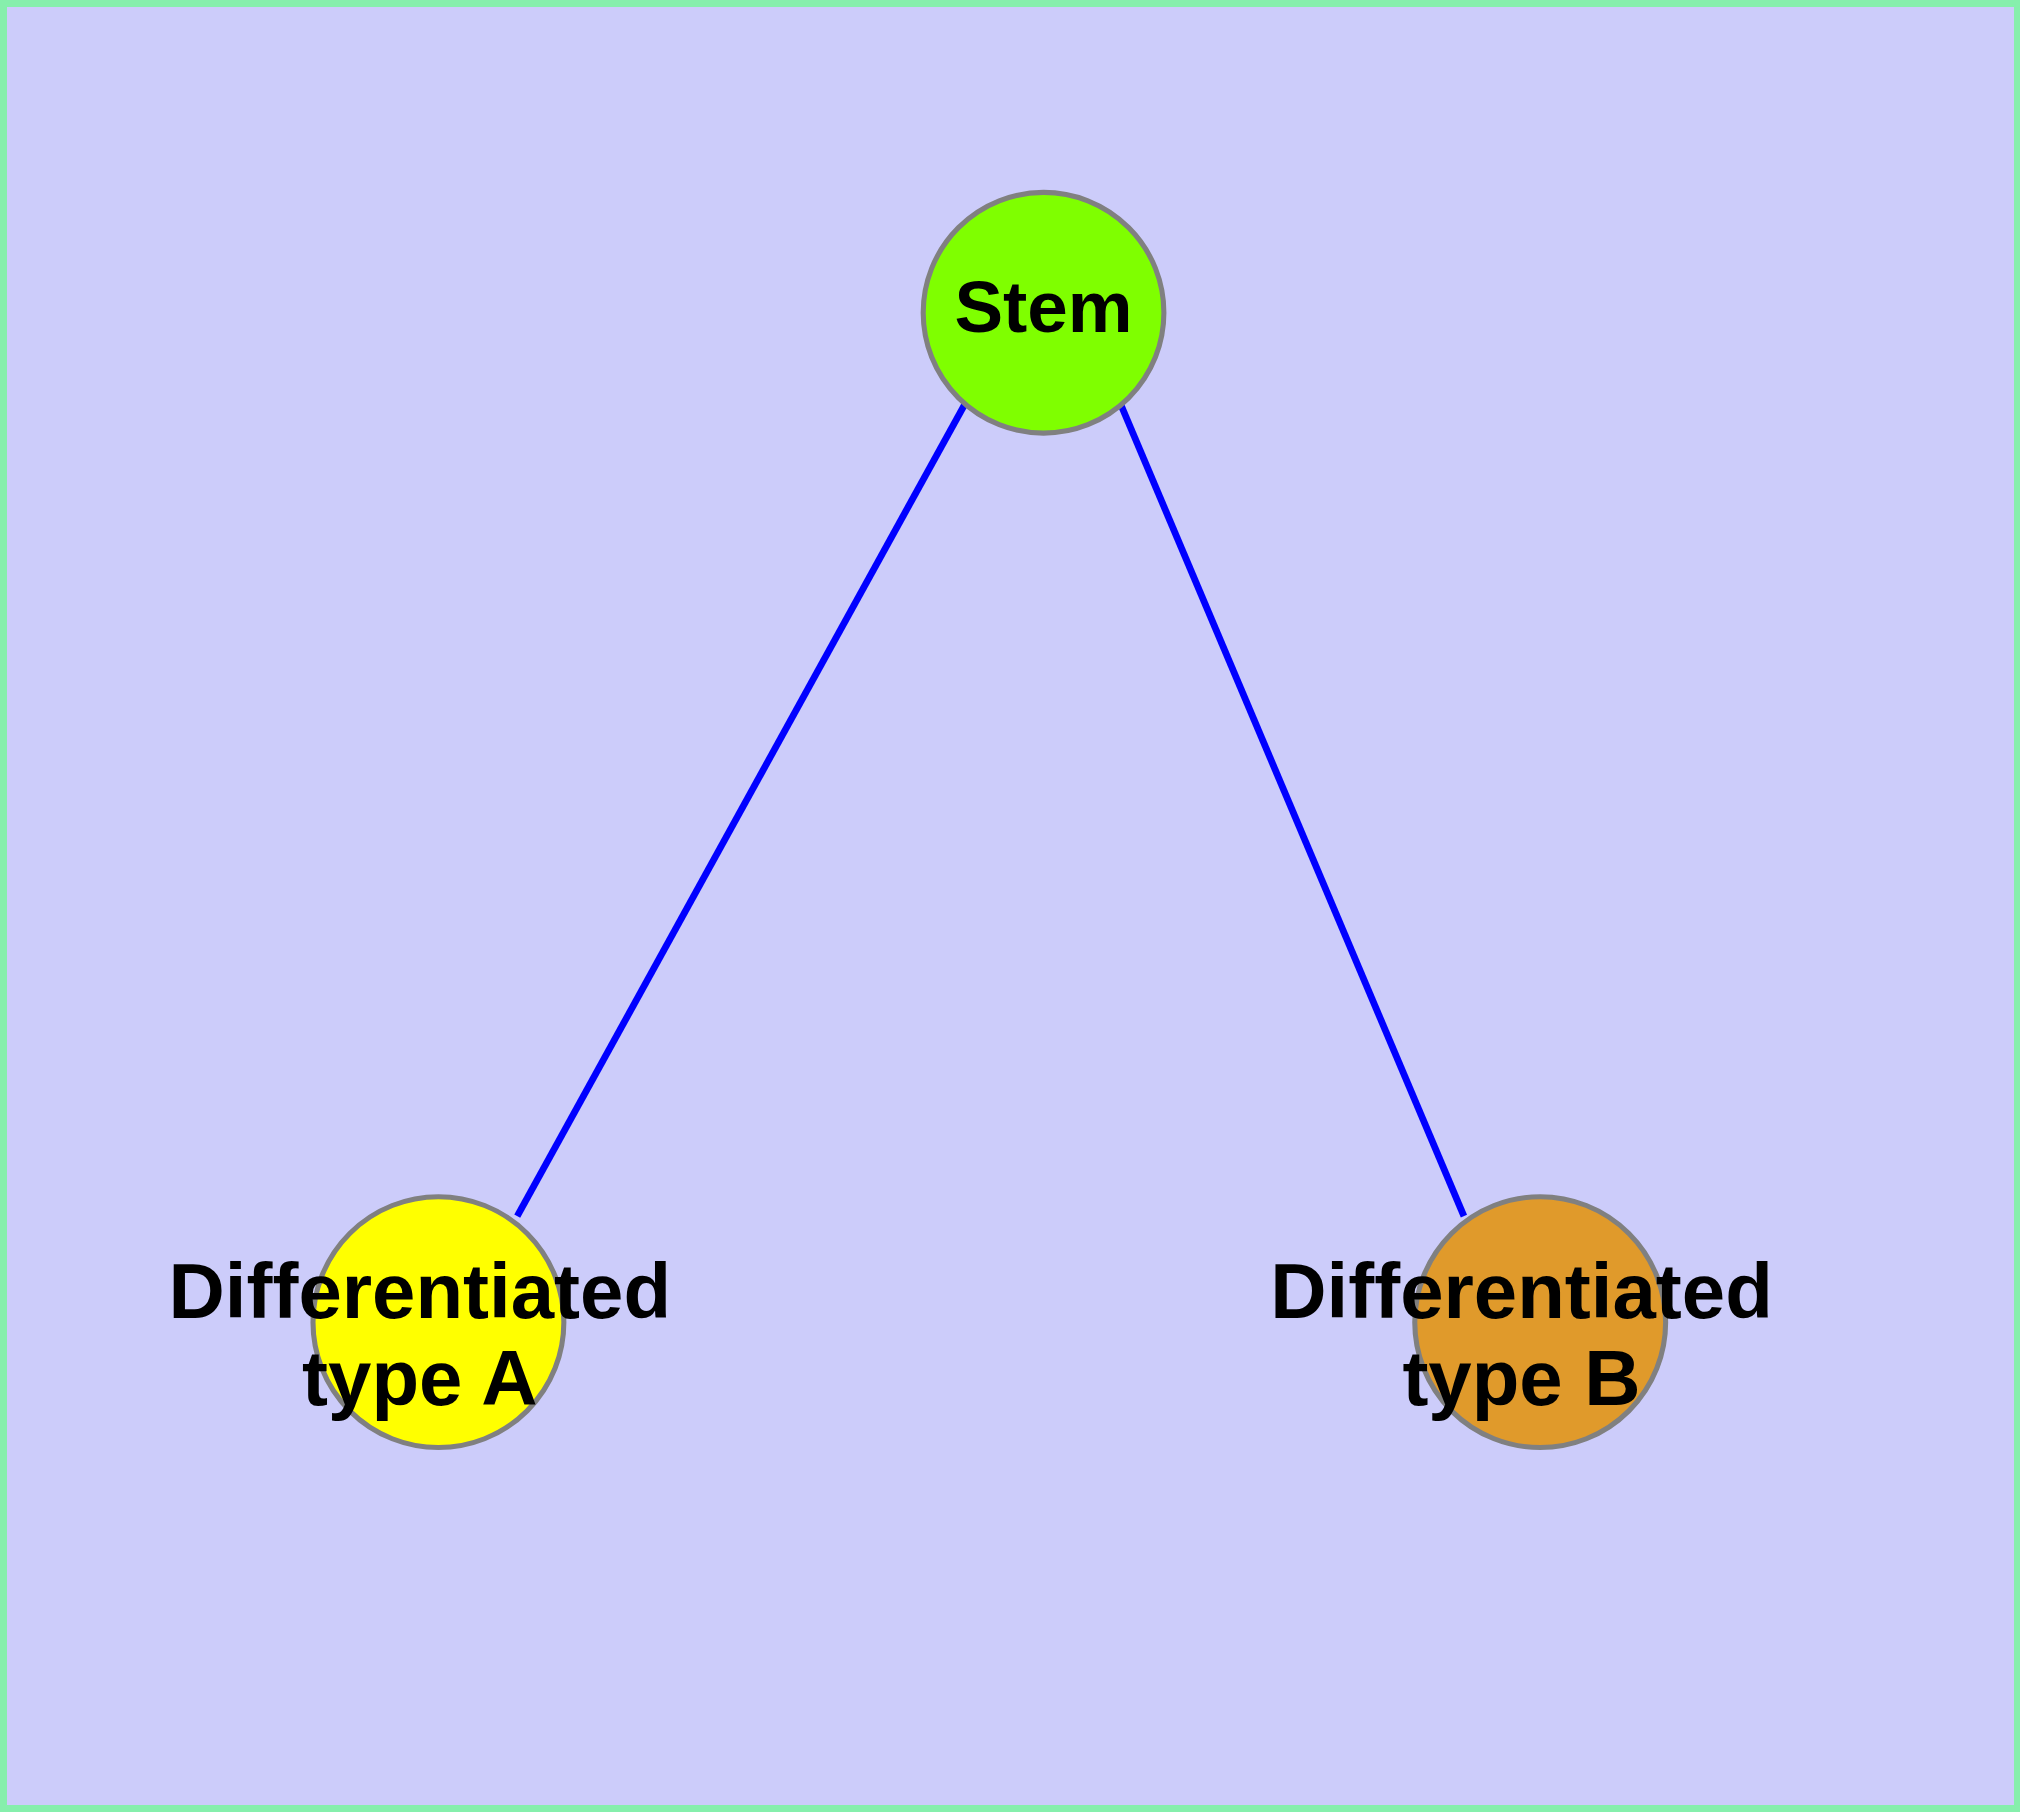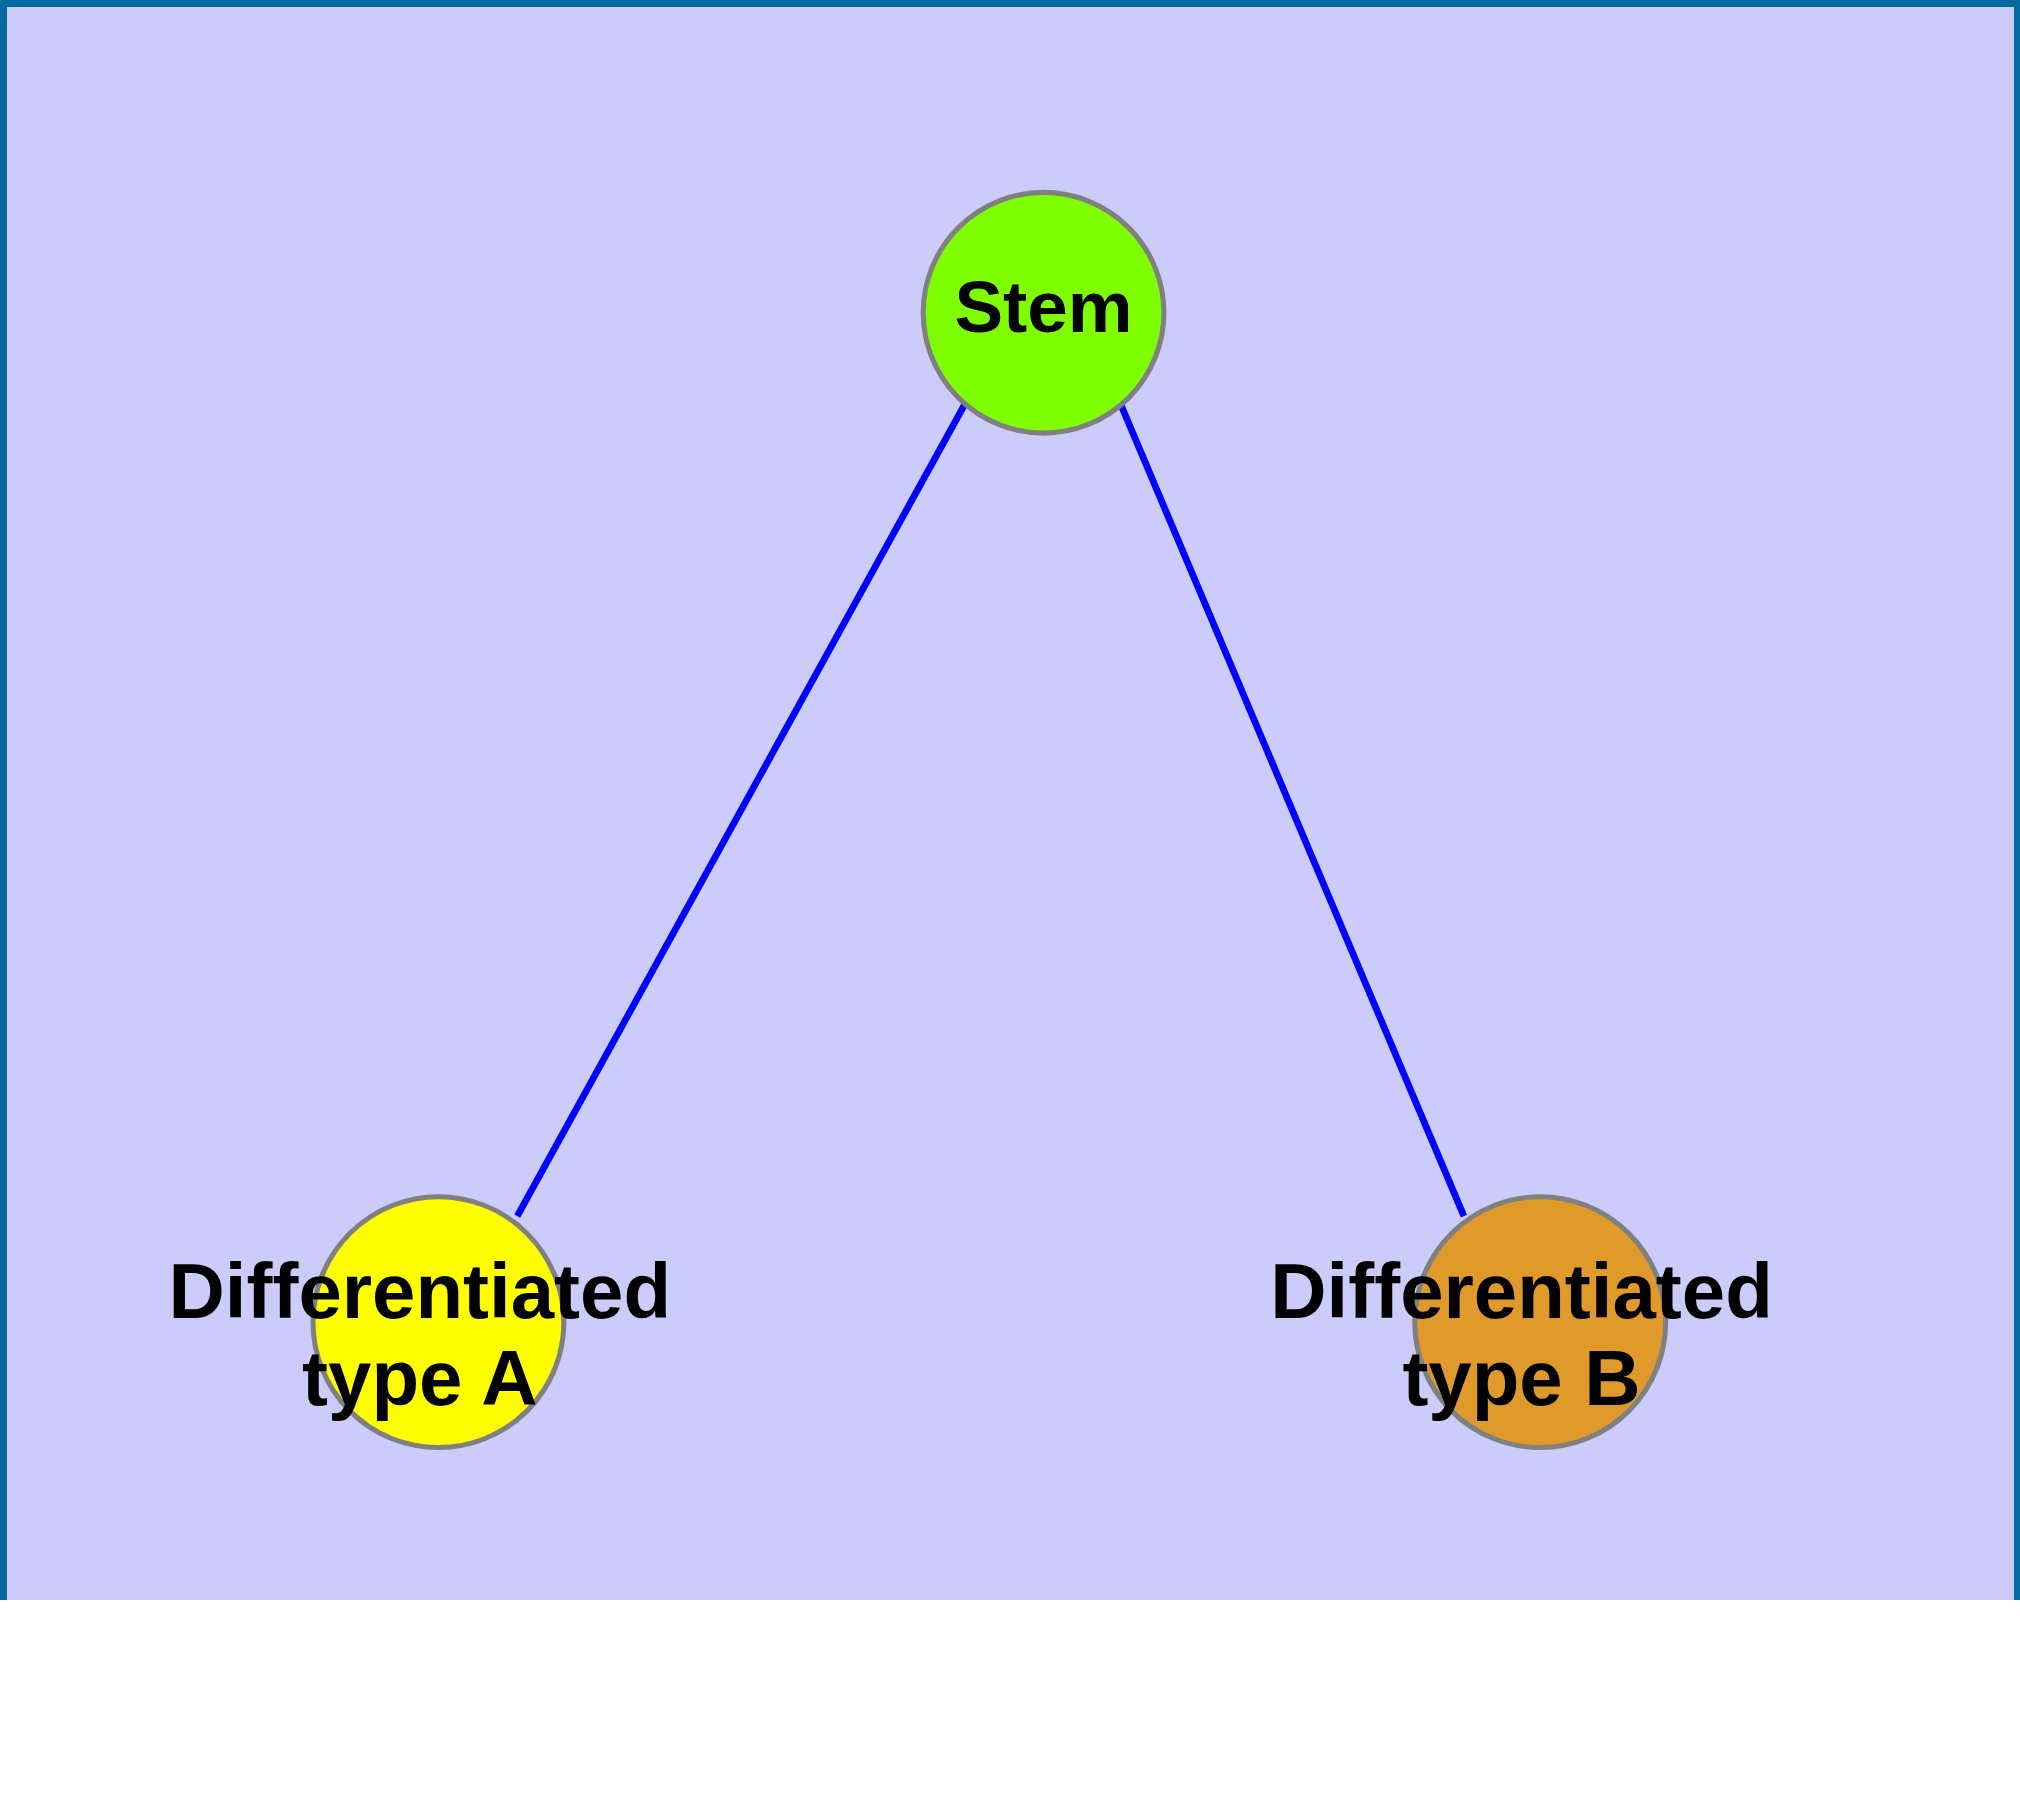--- a/index.html
+++ b/index.html
@@ -4,22 +4,22 @@
 <title>Cell Differentiation Graph</title>
 <style>
   html, body {
     margin: 0;
     padding: 0;
     background: #ffffff;
   }
   #canvas {
     position: relative;
     width: 2021px;
-    height: 1600px;
-    background: #0369a1;
+    height: 1812px;
+    background: #86efac;
     overflow: hidden;
     font-family: "Liberation Sans", "DejaVu Sans", sans-serif;
   }
   #plot-area {
     position: absolute;
     left: 6.8px;
     top: 6.8px;
     width: 2007px;
     height: 1798px;
     background: #ccccfa;

